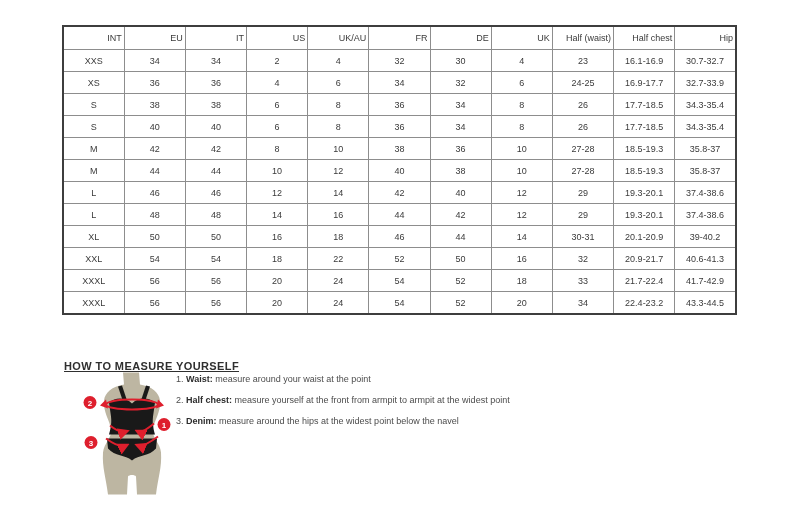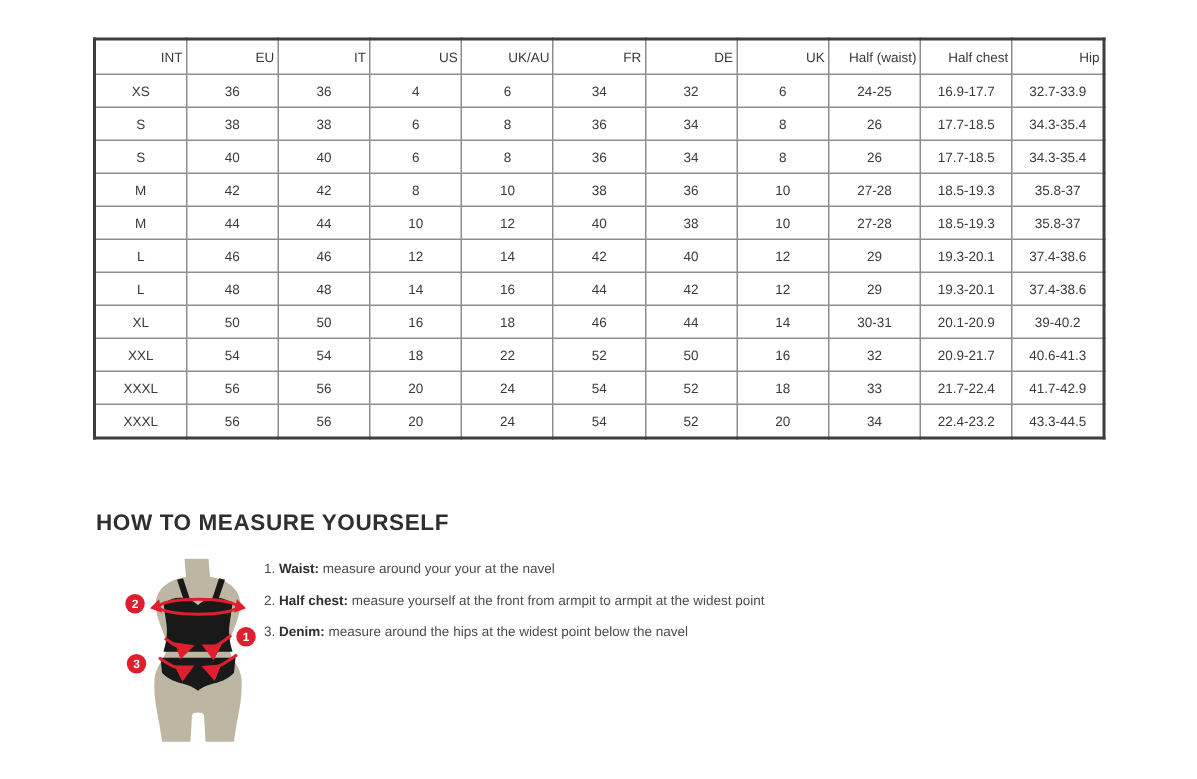--- a/index.html
+++ b/index.html
@@ -28,23 +28,24 @@
     color: #3a3a3a;
     text-align: center;
     vertical-align: middle;
     white-space: nowrap;
     overflow: hidden;
   }
   table.size-table th { height: 22px; text-align: right; }
 
   
   .measure-title {
-    position: absolute; left: 64px; top: 340px;
-    font-size: 15px; font-weight: bold; letter-spacing: 0.4px;
+    position: absolute; left: 64px; top: 360px;
+    font-size: 11px; font-weight: bold; letter-spacing: 0.4px;
     color: #2f2f2f;
+    text-decoration: underline;
   }
   .figure-wrap { position: absolute; left: 76px; top: 371px; width: 110px; height: 128px; }
   .steps { position: absolute; left: 176px; top: 369px; }
   .steps .step {
     font-size: 9px; color: #4c4c4c;
     line-height: 21px; white-space: nowrap;
   }
   .steps .step b { color: #2d2d2d; }
 </style>
 </head>
@@ -64,20 +65,33 @@
             <th>FR</th>
             <th>DE</th>
             <th>UK</th>
             <th>Half (waist)</th>
             <th>Half chest</th>
             <th>Hip</th>
           </tr>
       </thead>
       <tbody>
           <tr>
+            <td>XXS</td>
+            <td>34</td>
+            <td>34</td>
+            <td>2</td>
+            <td>4</td>
+            <td>32</td>
+            <td>30</td>
+            <td>4</td>
+            <td>23</td>
+            <td>16.1-16.9</td>
+            <td>30.7-32.7</td>
+          </tr>
+          <tr>
             <td>XS</td>
             <td>36</td>
             <td>36</td>
             <td>4</td>
             <td>6</td>
             <td>34</td>
             <td>32</td>
             <td>6</td>
             <td>24-25</td>
             <td>16.9-17.7</td>
@@ -258,18 +272,18 @@
         <text x="88" y="55" text-anchor="middle" font-size="8" font-weight="bold" fill="#ffffff" font-family="Liberation Sans, sans-serif">1</text>
       </g>
       <g>
         <circle cx="15" cy="70" r="6.5" fill="#de1f2d"></circle>
         <text x="15" y="73" text-anchor="middle" font-size="8" font-weight="bold" fill="#ffffff" font-family="Liberation Sans, sans-serif">3</text>
       </g>
     </svg>
   </div>
 
   <div class="steps">
-      <div class="step"><span>1. </span><b>Waist:</b><span> measure around your your at the navel</span></div>
+      <div class="step"><span>1. </span><b>Waist:</b><span> measure around your waist at the point</span></div>
       <div class="step"><span>2. </span><b>Half chest:</b><span> measure yourself at the front from armpit to armpit at the widest point</span></div>
       <div class="step"><span>3. </span><b>Denim:</b><span> measure around the hips at the widest point below the navel</span></div>
     </div>
 
 </div>
 
 </body></html>

